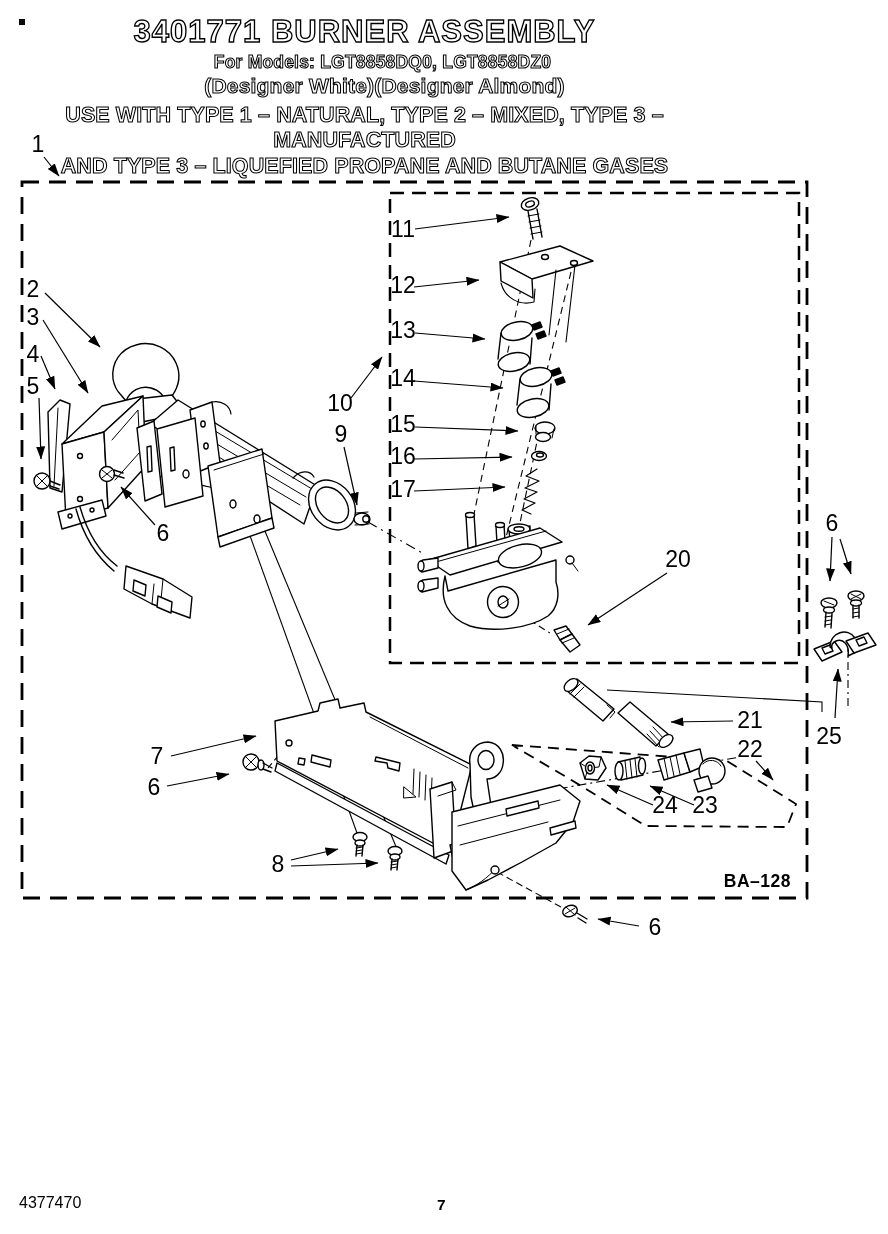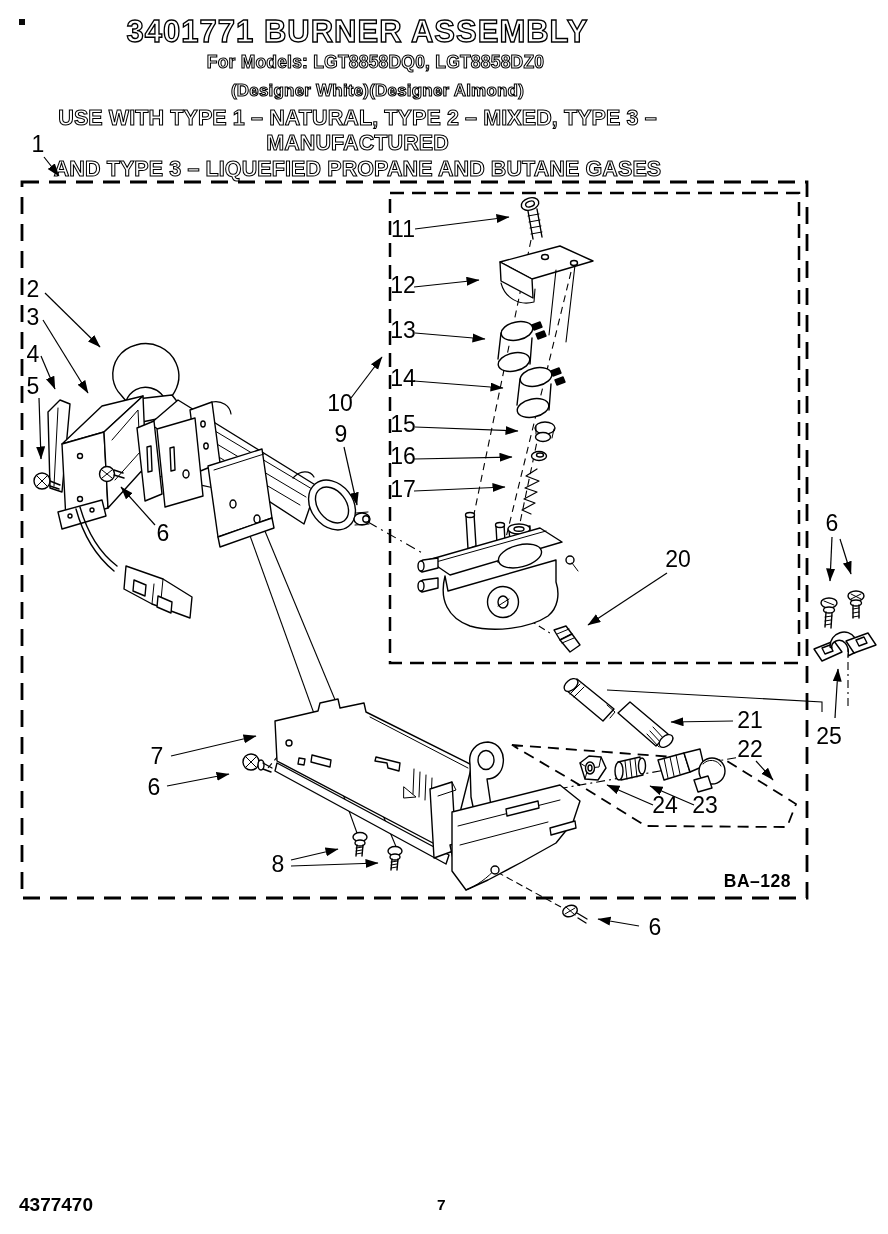--- a/index.html
+++ b/index.html
@@ -1,31 +1,31 @@
 <!DOCTYPE html>
 <html><head>
 <meta charset="utf-8">
 <style>
   html,body{margin:0;padding:0;background:#fff;}
   .page{position:relative;width:888px;height:1234px;background:#ffffff;overflow:hidden;
         font-family:"Liberation Sans",sans-serif;color:#000;}
   .corner-dot{position:absolute;left:19px;top:19px;width:6px;height:6px;background:#0a0a0a;}
-  .header{position:absolute;top:16px;left:0;width:715px;text-align:center;}
+  .header{position:absolute;top:16px;left:7px;width:715px;text-align:center;}
   .outline{color:#fff;-webkit-text-stroke:1.35px #000;}
   .outline-sm{color:#fff;-webkit-text-stroke:1.05px #000;}
   @supports not (-webkit-text-stroke: 1px #000){.outline,.outline-sm{color:#000;}}
   .doc-title{font-size:31px;font-weight:bold;letter-spacing:1px;line-height:1.05;}
   .models-line{font-size:17.5px;font-weight:bold;margin-top:3px;letter-spacing:0.2px;padding-left:36px;}
-  .finish-line{font-size:17px;font-weight:bold;margin-top:8px;padding-left:40px;letter-spacing:0.2px;}
+  .finish-line{font-size:21px;font-weight:bold;margin-top:1px;padding-left:40px;letter-spacing:0.2px;}
   .use-block{margin-top:5px;font-size:21.5px;font-weight:bold;line-height:1.2;letter-spacing:0.1px;}
   svg.diagram{position:absolute;left:0;top:0;}
   svg text{font-family:"Liberation Sans",sans-serif;}
   .callout{font-size:23px;fill:#000;}
   .code-label{font-size:17.5px;font-weight:bold;fill:#000;letter-spacing:0.5px;}
-  .footer-part{position:absolute;left:19px;top:1194px;font-size:19px;font-weight:bold;}
+  .footer-part{position:absolute;left:19px;top:1194px;font-size:16px;font-weight:normal;}
   .footer-page{position:absolute;left:437px;top:1196px;font-size:15.5px;font-weight:bold;}
 </style>
 </head>
 <body>
 
 <div class="page">
 
   <div class="corner-dot"></div>
 
   <div class="header">

